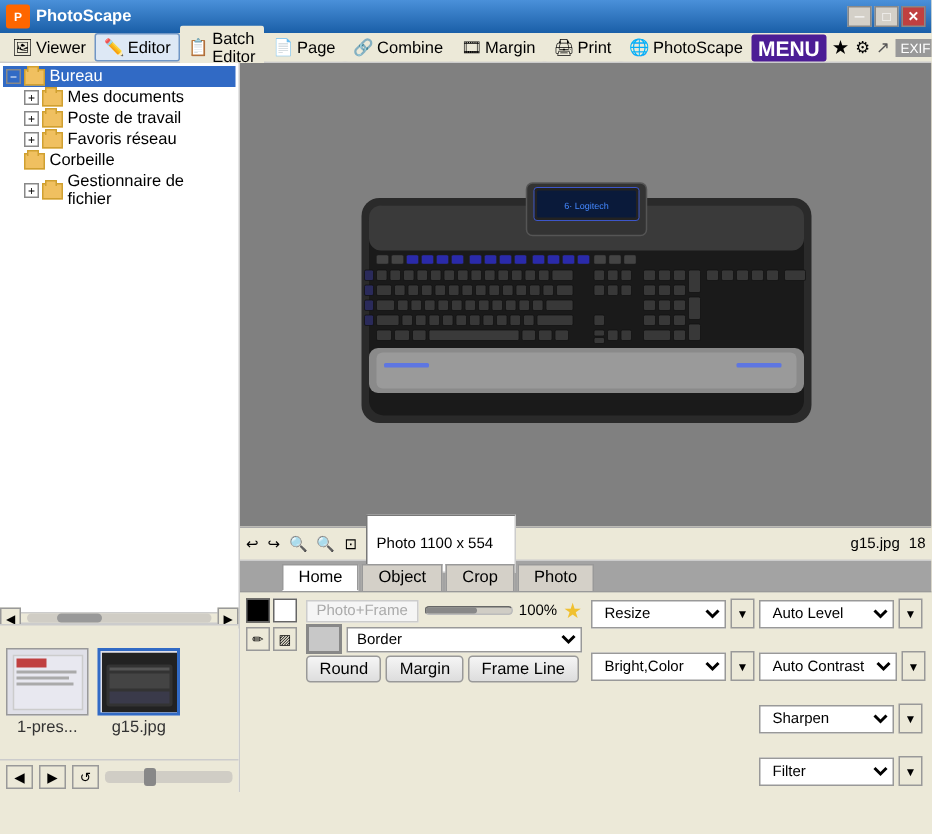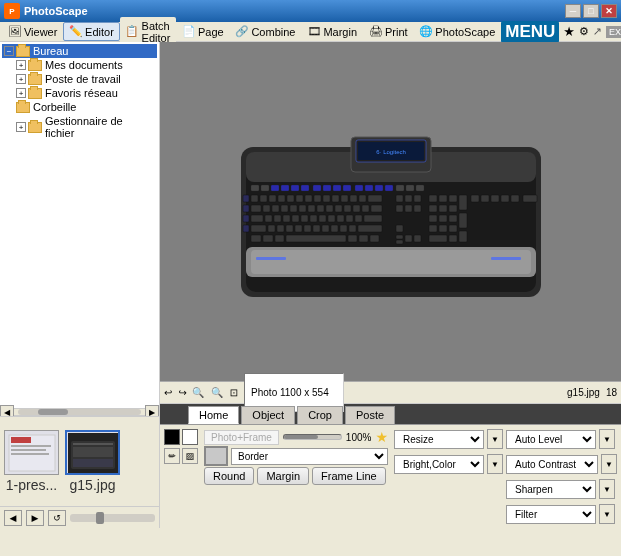--- a/index.html
+++ b/index.html
@@ -10,21 +10,21 @@
     .title-bar-icon { width: 16px; height: 16px; background: #ff6600; border-radius: 2px; margin-right: 4px; display: flex; align-items: center; justify-content: center; font-size: 8px; color: white; }
     .title-bar-title { flex: 1; }
     .title-bar-controls { display: flex; gap: 2px; }
     .title-btn { width: 16px; height: 14px; background: #d4d0c8; border: 1px solid #888; display: flex; align-items: center; justify-content: center; font-size: 9px; cursor: pointer; }
     .title-btn.close { background: #c04040; color: white; }
 
     
     .menu-bar { background: #ece9d8; height: 20px; display: flex; align-items: center; padding: 0 2px; border-bottom: 1px solid #ccc; }
     .tool-btn { display: flex; align-items: center; padding: 2px 5px; background: #ece9d8; border: 1px solid transparent; cursor: pointer; font-size: 11px; gap: 2px; border-radius: 2px; }
     .tool-btn.active { background: #dde8f5; border-color: #7096c5; }
-    .menu-dots { font-size: 17px; font-weight: bold; background: #0369a1; color: white; padding: 1px 4px; border-radius: 2px; }
+    .menu-dots { font-size: 14px; font-weight: bold; background: #4c1d95; color: white; padding: 1px 4px; border-radius: 2px; }
 
     
     .main-container { display: flex; height: calc(556px - 22px - 20px - 28px); }
 
     
     .left-panel { width: 160px; background: white; border-right: 1px solid #ccc; display: flex; flex-direction: column; }
     .tree-area { flex: 1; overflow: hidden; padding: 2px; }
     .tree-item { display: flex; align-items: center; padding: 1px 2px; cursor: pointer; font-size: 11px; }
     .tree-item.selected { background: #316ac5; color: white; }
     .tree-indent { margin-left: 12px; }
@@ -36,39 +36,39 @@
     
     .thumb-scroll { height: 8px; background: #ece9d8; border-top: 1px solid #ccc; border-bottom: 1px solid #ccc; display: flex; align-items: center; }
     .scroll-track { flex: 1; height: 6px; background: #d0cdc5; border-radius: 3px; margin: 0 4px; position: relative; }
     .scroll-thumb { width: 30px; height: 6px; background: #999; border-radius: 3px; position: absolute; left: 20px; }
     .scroll-arr { width: 14px; height: 14px; background: #ece9d8; border: 1px solid #999; display: flex; align-items: center; justify-content: center; font-size: 8px; cursor: pointer; }
 
     
     .thumb-area { height: 90px; background: #ece9d8; display: flex; align-items: center; padding: 4px; gap: 6px; border-top: 1px solid #ccc; }
     .thumb-item { display: flex; flex-direction: column; align-items: center; cursor: pointer; }
     .thumb-img { width: 55px; height: 45px; border: 1px solid #999; background: #e0e0e8; display: flex; align-items: center; justify-content: center; overflow: hidden; }
-    .thumb-label { font-size: 14px; margin-top: 2px; color: #333; }
+    .thumb-label { font-size: 11px; margin-top: 2px; color: #333; }
     .thumb-item.selected .thumb-img { border: 2px solid #316ac5; }
 
     
     .nav-bar { height: 22px; background: #ece9d8; border-top: 1px solid #ccc; display: flex; align-items: center; padding: 0 4px; gap: 4px; }
     .nav-btn { width: 18px; height: 16px; background: #ece9d8; border: 1px solid #999; display: flex; align-items: center; justify-content: center; font-size: 9px; cursor: pointer; }
     .zoom-slider { flex: 1; height: 8px; background: #d0cdc5; border-radius: 3px; position: relative; }
     .zoom-handle { width: 8px; height: 12px; background: #888; border-radius: 2px; position: absolute; top: -2px; left: 30%; }
 
     
     .right-area { flex: 1; display: flex; flex-direction: column; }
 
     
     .canvas-area { flex: 1; background: #808080; display: flex; align-items: center; justify-content: center; overflow: hidden; }
 
     
     .bottom-panel { background: #ece9d8; border-top: 1px solid #aaa; }
     .status-line { height: 22px; background: #ece9d8; display: flex; align-items: center; padding: 0 4px; gap: 6px; font-size: 10px; border-bottom: 1px solid #ccc; }
-    .tabs-row { display: flex; border-bottom: 1px solid #999; background: #404040; padding-top: 2px; padding-left: 28px; }
+    .tabs-row { display: flex; border-bottom: 1px solid #999; background: #a3a3a3; padding-top: 2px; padding-left: 28px; }
     .tab { padding: 2px 10px; border: 1px solid #999; border-bottom: none; background: #d4d0c8; cursor: pointer; font-size: 11px; margin-right: 2px; }
     .tab.active { background: white; border-bottom: 1px solid white; z-index: 1; }
     .controls-area { display: flex; padding: 4px; gap: 4px; background: white; border-top: none; }
 
     
     .controls-left { display: flex; flex-direction: column; gap: 3px; }
     .color-row { display: flex; gap: 2px; }
     .color-swatch { width: 16px; height: 16px; border: 1px solid #666; cursor: pointer; }
     .color-swatch.black { background: black; }
     .color-swatch.white { background: white; }
@@ -382,21 +382,21 @@
         <span style="border:1px inset #ccc; background:white; padding:13px 6px; min-width:100px;">Photo 1100 x 554</span>
         <span style="flex:1;"></span>
         <span>g15.jpg</span>
         <span>18</span>
       </div>
 
       <div class="tabs-row">
         <div class="tab active">Home</div>
         <div class="tab">Object</div>
         <div class="tab">Crop</div>
-        <div class="tab">Poste</div>
+        <div class="tab">Photo</div>
       </div>
 
       <div class="controls-area" style="background:#ece9d8; padding:4px; display:flex; gap:6px; align-items:flex-start;">
 
         <div class="controls-left">
           <div class="color-row">
             <div class="color-swatch black"></div>
             <div class="color-swatch white"></div>
           </div>
           <div class="color-row">
@@ -423,21 +423,21 @@
             </select>
           </div>
 
           <div class="btns-row">
             <button class="ctrl-btn">Round</button>
             <button class="ctrl-btn">Margin</button>
             <button class="ctrl-btn">Frame Line</button>
           </div>
         </div>
 
-        <div style="display:flex; flex-direction:column; gap:5px;">
+        <div style="display:flex; flex-direction:column; gap:15px;">
 
           <div class="ctrl-row">
             <select class="ctrl-dropdown">
               <option>Resize</option>
             </select>
             <div class="ctrl-dd-arrow">▼</div>
             <select class="ctrl-dropdown">
               <option>Auto Level</option>
             </select>
             <div class="ctrl-dd-arrow">▼</div>

